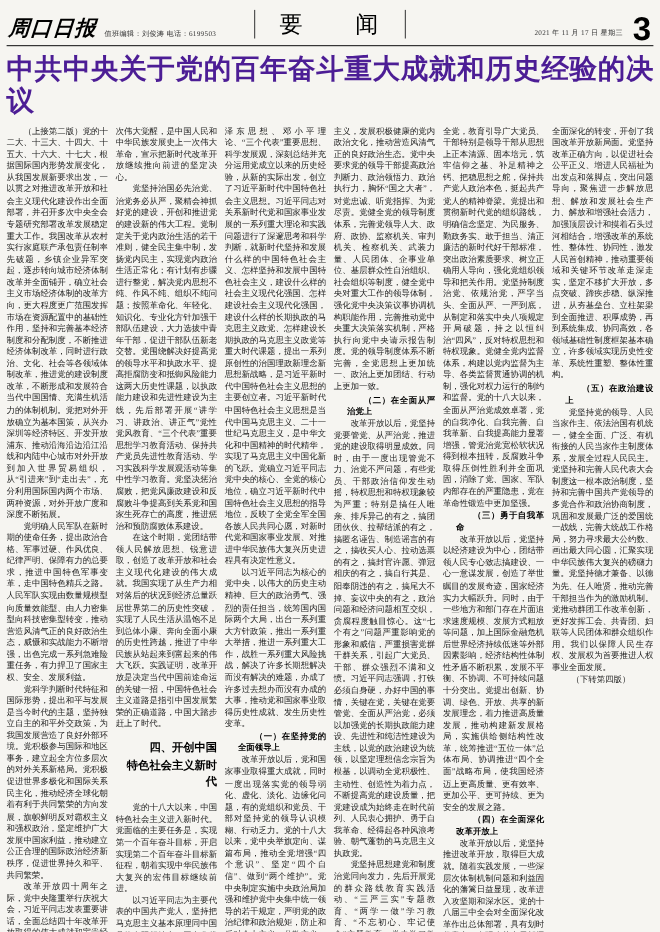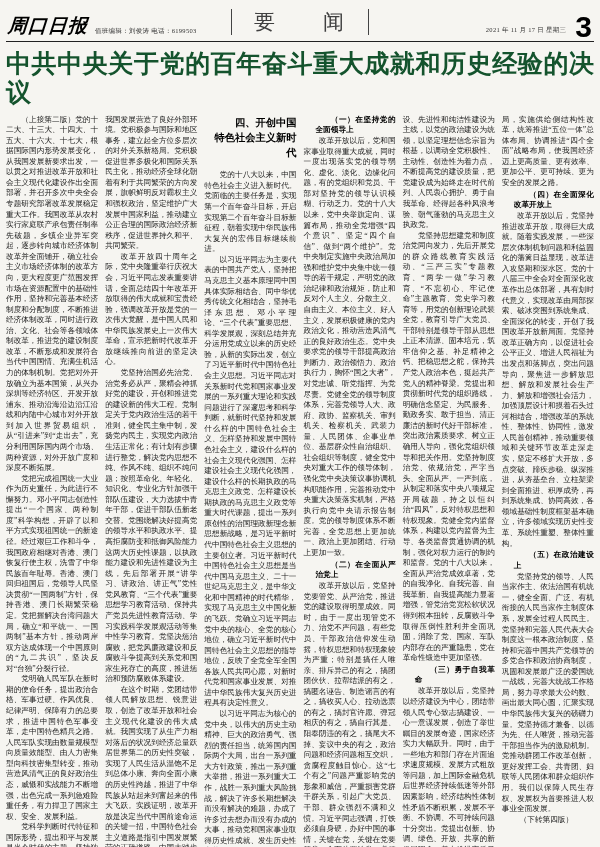--- a/index.html
+++ b/index.html
@@ -23,34 +23,34 @@
     transform: skewX(-4deg); letter-spacing: 1px; color: #000;
   }
   .editor-info { font-size: 6.5px; color: #333; margin-left: 7px; margin-bottom: 3px; letter-spacing: 0.3px; }
   .mast-center {
     position: absolute; left: 50%; top: 0; transform: translateX(-50%);
     display: flex; align-items: center; height: 30px;
   }
   .vbar { width: 1px; height: 26px; background: #444; }
   .section-chars {
     font-family: "Liberation Serif", serif;
-    font-size: 21px; color: #404040; margin: 0 22px; letter-spacing: 2px; font-weight: 500;
+    font-size: 21px; color: #000000; margin: 0 22px; letter-spacing: 2px; font-weight: 500;
   }
   .mast-right { display: flex; align-items: flex-end; }
   .date-line { font-size: 6.5px; color: #333; margin-bottom: 4px; letter-spacing: 0.3px; }
   .page-number {
     font-family: "Liberation Sans", sans-serif;
     font-size: 30px; font-weight: 900; line-height: 0.85; margin-left: 9px; color: #000;
   }
   .mast-rule { height: 1px; background: #222; margin-top: 2px; }
 
   
   .headline {
     font-family: "Liberation Sans", "DejaVu Sans", sans-serif;
-    font-weight: 900; font-size: 25px; color: #14532d;
+    font-weight: 900; font-size: 25px; color: #4c1d95;
     text-align: justify; text-align-last: justify;
     margin: 7px 0 8px 0; line-height: 1.15; letter-spacing: 0;
   }
 
   
   .article-flow {
     height: 753px; overflow: hidden;
     column-count: 6; column-gap: 7px; column-fill: auto;
     font-size: 7.6px; line-height: 1.38;
     text-align: justify; color: #1b1b1b;
@@ -87,21 +87,20 @@
       <span class="page-number">3</span>
     </div>
   </header>
 
   <div class="mast-rule"></div>
 
   <h1 class="headline">中共中央关于党的百年奋斗重大成就和历史经验的决议</h1>
 
   <div class="article-flow" id="article-flow" style="font-size: 7.65px;">
       <p class="body">（上接第二版）党的十二大、十三大、十四大、十五大、十六大、十七大，根据国际国内形势发展变化，从我国发展新要求出发，一以贯之对推进改革开放和社会主义现代化建设作出全面部署，并召开多次中央全会专题研究部署改革发展稳定重大工作。我国改革从农村实行家庭联产承包责任制率先破题，乡镇企业异军突起，逐步转向城市经济体制改革并全面铺开，确立社会主义市场经济体制的改革方向，更大程度更广范围发挥市场在资源配置中的基础性作用，坚持和完善基本经济制度和分配制度，不断推进经济体制改革，同时进行政治、文化、社会等各领域体制改革，推进党的建设制度改革，不断形成和发展符合当代中国国情、充满生机活力的体制机制。党把对外开放确立为基本国策，从兴办深圳等经济特区、开发开放浦东、推动沿海沿边沿江沿线和内陆中心城市对外开放到加入世界贸易组织，从“引进来”到“走出去”，充分利用国际国内两个市场、两种资源，对外开放广度和深度不断拓展。</p>
-      <p class="body">党把完成祖国统一大业作为历史重任，为此进行不懈努力。邓小平同志创造性提出“一个国家、两种制度”科学构想，开辟了以和平方式实现祖国统一的新途径。经过艰巨工作和斗争，我国政府相继对香港、澳门恢复行使主权，洗雪了中华民族百年耻辱。香港、澳门回归祖国后，党领导人民坚决贯彻“一国两制”方针，保持香港、澳门长期繁荣稳定。党把握解决台湾问题大局，确立“和平统一、一国两制”基本方针，推动两岸双方达成体现一个中国原则的“九二共识”，坚决反对“台独”分裂行径。</p>
       <p class="body">党明确人民军队在新时期的使命任务，提出政治合格、军事过硬、作风优良、纪律严明、保障有力的总要求，推进中国特色军事变革，走中国特色精兵之路。人民军队实现由数量规模型向质量效能型、由人力密集型向科技密集型转变，推动营造风清气正的良好政治生态，威慑和实战能力不断增强，出色完成一系列急难险重任务，有力捍卫了国家主权、安全、发展利益。</p>
       <p class="body">党科学判断时代特征和国际形势，提出和平与发展是当今时代的主题，坚持独立自主的和平外交政策，为我国发展营造了良好外部环境。党积极参与国际和地区事务，建立起全方位多层次的对外关系新格局。党积极促进世界多极化和国际关系民主化，推动经济全球化朝着有利于共同繁荣的方向发展，旗帜鲜明反对霸权主义和强权政治，坚定维护广大发展中国家利益，推动建立公正合理的国际政治经济新秩序，促进世界持久和平、共同繁荣。</p>
       <p class="body">改革开放四十周年之际，党中央隆重举行庆祝大会，习近平同志发表重要讲话，全面总结四十年改革开放取得的伟大成就和宝贵经验，强调改革开放是党的一次伟大觉醒，是中国人民和中华民族发展史上一次伟大革命，宣示把新时代改革开放继续推向前进的坚定决心。</p>
       <p class="body">党坚持治国必先治党、治党务必从严，聚精会神抓好党的建设，开创和推进党的建设新的伟大工程。党制定关于党内政治生活的若干准则，健全民主集中制，发扬党内民主，实现党内政治生活正常化；有计划有步骤进行整党，解决党内思想不纯、作风不纯、组织不纯问题；按照革命化、年轻化、知识化、专业化方针加强干部队伍建设，大力选拔中青年干部，促进干部队伍新老交替。党围绕解决好提高党的领导水平和执政水平、提高拒腐防变和抵御风险能力这两大历史性课题，以执政能力建设和先进性建设为主线，先后部署开展“讲学习、讲政治、讲正气”党性党风教育、“三个代表”重要思想学习教育活动、保持共产党员先进性教育活动、学习实践科学发展观活动等集中性学习教育。党坚决惩治腐败，把党风廉政建设和反腐败斗争提高到关系党和国家生死存亡的高度，推进惩治和预防腐败体系建设。</p>
       <p class="body">在这个时期，党团结带领人民解放思想、锐意进取，创造了改革开放和社会主义现代化建设的伟大成就。我国实现了从生产力相对落后的状况到经济总量跃居世界第二的历史性突破，实现了人民生活从温饱不足到总体小康、奔向全面小康的历史性跨越，推进了中华民族从站起来到富起来的伟大飞跃。实践证明，改革开放是决定当代中国前途命运的关键一招，中国特色社会主义道路是指引中国发展繁荣的正确道路，中国大踏步赶上了时代。</p>
       <h2 class="section-heading">四、开创中国特色社会主义新时代</h2>
       <p class="body">党的十八大以来，中国特色社会主义进入新时代。党面临的主要任务是，实现第一个百年奋斗目标，开启实现第二个百年奋斗目标新征程，朝着实现中华民族伟大复兴的宏伟目标继续前进。</p>
       <p class="body">以习近平同志为主要代表的中国共产党人，坚持把马克思主义基本原理同中国具体实际相结合、同中华优秀传统文化相结合，坚持毛泽东思想、邓小平理论、“三个代表”重要思想、科学发展观，深刻总结并充分运用党成立以来的历史经验，从新的实际出发，创立了习近平新时代中国特色社会主义思想。习近平同志对关系新时代党和国家事业发展的一系列重大理论和实践问题进行了深邃思考和科学判断，就新时代坚持和发展什么样的中国特色社会主义、怎样坚持和发展中国特色社会主义，建设什么样的社会主义现代化强国、怎样建设社会主义现代化强国，建设什么样的长期执政的马克思主义政党、怎样建设长期执政的马克思主义政党等重大时代课题，提出一系列原创性的治国理政新理念新思想新战略，是习近平新时代中国特色社会主义思想的主要创立者。习近平新时代中国特色社会主义思想是当代中国马克思主义、二十一世纪马克思主义，是中华文化和中国精神的时代精华，实现了马克思主义中国化新的飞跃。党确立习近平同志党中央的核心、全党的核心地位，确立习近平新时代中国特色社会主义思想的指导地位，反映了全党全军全国各族人民共同心愿，对新时代党和国家事业发展、对推进中华民族伟大复兴历史进程具有决定性意义。</p>
       <p class="body">以习近平同志为核心的党中央，以伟大的历史主动精神、巨大的政治勇气、强烈的责任担当，统筹国内国际两个大局，出台一系列重大方针政策，推出一系列重大举措，推进一系列重大工作，战胜一系列重大风险挑战，解决了许多长期想解决而没有解决的难题，办成了许多过去想办而没有办成的大事，推动党和国家事业取得历史性成就、发生历史性变革。</p>
       <h3 class="sub-heading">（一）在坚持党的全面领导上</h3>

